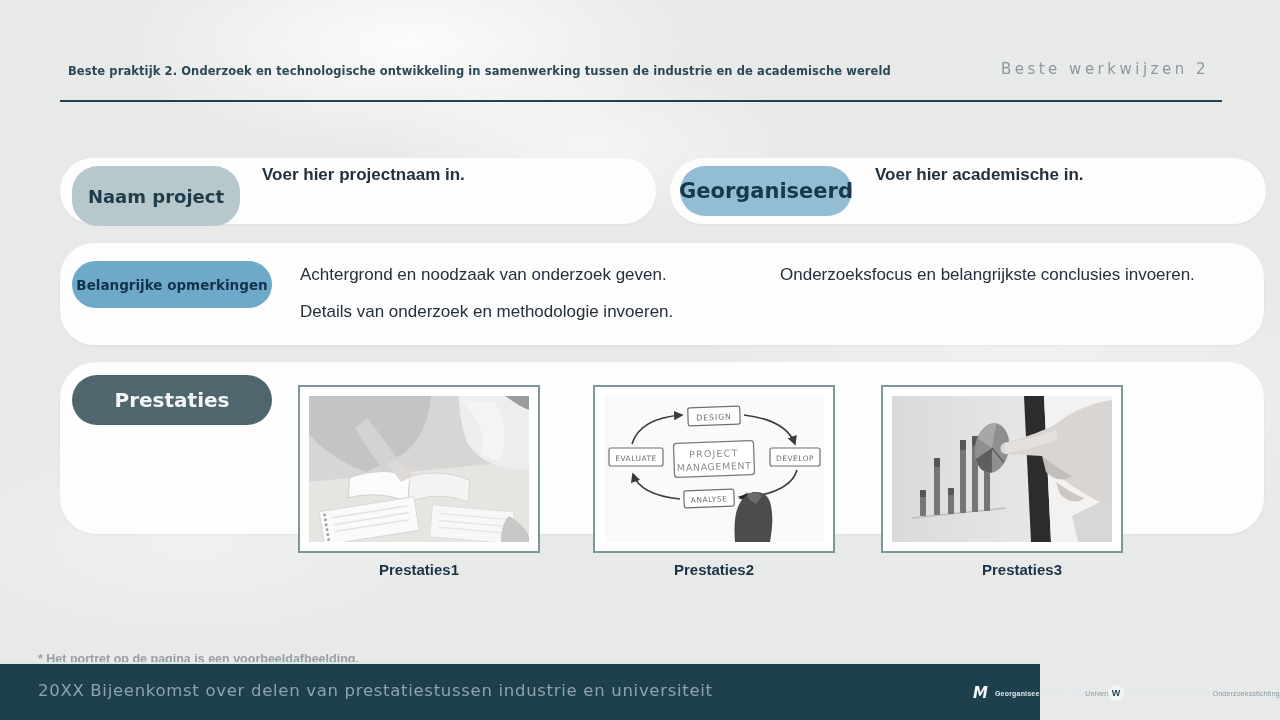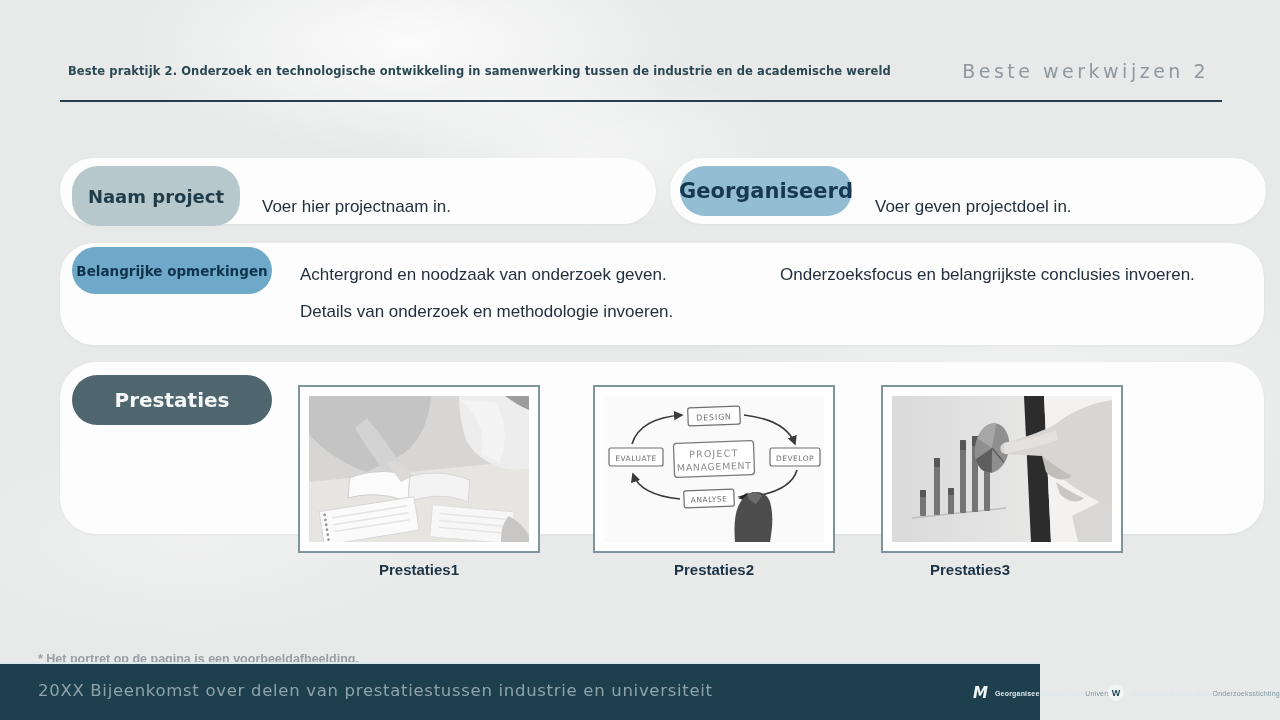--- a/index.html
+++ b/index.html
@@ -19,21 +19,21 @@
       radial-gradient(ellipse 400px 160px at 15% 75%, rgba(255,255,255,0.35), rgba(255,255,255,0) 70%);
   }
   .subtitle {
     position: absolute; left: 68px; top: 64px;
     font-family: "DejaVu Sans", sans-serif;
     font-size: 11.5px; font-weight: 600; color: #2b4854; letter-spacing: 0.1px;
   }
   .main-title {
     position: absolute; right: 71px; top: 60px;
     font-family: "DejaVu Sans", sans-serif;
-    font-size: 19px; font-weight: 500; color: var(--title_gray, #8f989e); letter-spacing: 3.5px;
+    font-size: 15px; font-weight: 500; color: var(--title_gray, #8f989e); letter-spacing: 3.5px;
   }
   .rule {
     position: absolute; left: 60px; top: 100px; width: 1162px; height: 2px;
     background: var(--rule, #24404f);
   }
   .card {
     position: absolute; background: var(--card, #fdfdfd);
     box-shadow: 0 1px 3px rgba(40,60,70,0.05);
   }
   .card-a { left: 60px;  top: 158px; width: 596px;  height: 66px; border-radius: 33px; }
@@ -47,50 +47,50 @@
   }
   .pill-name {
     left: 12px; top: 8px; width: 168px; height: 60px;
     background: var(--pill_gray, #b7c8cd); color: #1f3c48; font-size: 18px;
   }
   .pill-goals {
     left: 10px; top: 8px; width: 172px; height: 50px;
     background: var(--pill_blue_light, #93bdd3); color: #16394f; font-size: 21px; font-weight: 700;
   }
   .pill-notes {
-    left: 12px; top: 4px; width: 200px; height: 47px; border-radius: 24px;
+    left: 12px; top: 18px; width: 200px; height: 47px; border-radius: 24px;
     background: var(--pill_blue, #6fa9c9); color: #10324a; font-size: 13.5px;
   }
   .pill-achv {
     left: 12px; top: 13px; width: 200px; height: 50px; border-radius: 25px;
     background: var(--pill_dark, #50666f); color: #f3f6f7; font-size: 20px;
   }
   .ph-text {
     position: absolute; font-size: 17px; color: var(--ink, #25303d); line-height: 18px;
     white-space: nowrap;
   }
-  .card-a .ph-text, .card-b .ph-text { top: 40px; }
+  .card-a .ph-text, .card-b .ph-text { top: 8px; font-weight: bold; }
   .card-a .ph-text { left: 202px; }
   .card-b .ph-text { left: 205px; }
   .notes-l1a { left: 240px; top: 23px; }
   .notes-l1b { left: 720px; top: 23px; }
   .notes-l2  { left: 240px; top: 60px; }
   .frame {
     position: absolute; top: 23px; width: 242px; height: 168px;
     background: #ffffff; border: 2px solid var(--frame_border, #7e959c); padding: 9px;
   }
   .frame-1 { left: 238px; }
   .frame-2 { left: 533px; }
   .frame-3 { left: 821px; }
   .frame svg { display: block; width: 220px; height: 146px; }
   .caption {
     position: absolute; top: 199px; width: 242px; text-align: center;
     font-size: 15px; font-weight: 700; color: var(--caption, #1c3346);
   }
-  .caption-1 { left: 238px; } .caption-2 { left: 533px; } .caption-3 { left: 789px; }
+  .caption-1 { left: 238px; } .caption-2 { left: 533px; } .caption-3 { left: 841px; }
   .footnote {
     position: absolute; left: 38px; top: 628px;
     font-size: 12.5px; font-weight: 600; color: var(--footnote, #989fa4); margin-top: 24px;
   }
   .footer {
     position: absolute; left: 0; top: 662px; width: 1040px; height: 58px;
     background: var(--footer_bg, #1d3f4e); border-top: 2px solid #dce9ea;
     display: flex; align-items: center;
   }
   .footer-text {
@@ -125,21 +125,21 @@
 <div class="main-title">Beste werkwijzen 2</div>
 <div class="rule"></div>
 
 <div class="card card-a">
   <div class="pill pill-name">Naam project</div>
   <div class="ph-text">Voer hier projectnaam in.</div>
 </div>
 
 <div class="card card-b">
   <div class="pill pill-goals">Georganiseerd</div>
-  <div class="ph-text">Voer geven projectdoel in.</div>
+  <div class="ph-text">Voer hier academische in.</div>
 </div>
 
 <div class="card card-notes">
   <div class="pill pill-notes">Belangrijke opmerkingen</div>
   <div class="ph-text notes-l1b">Onderzoeksfocus en belangrijkste conclusies invoeren.</div>
   <div class="ph-text notes-l1a">Achtergrond en noodzaak van onderzoek geven.</div>
   <div class="ph-text notes-l2">Details van onderzoek en methodologie invoeren.</div>
 </div>
 
 <div class="card card-achv">

